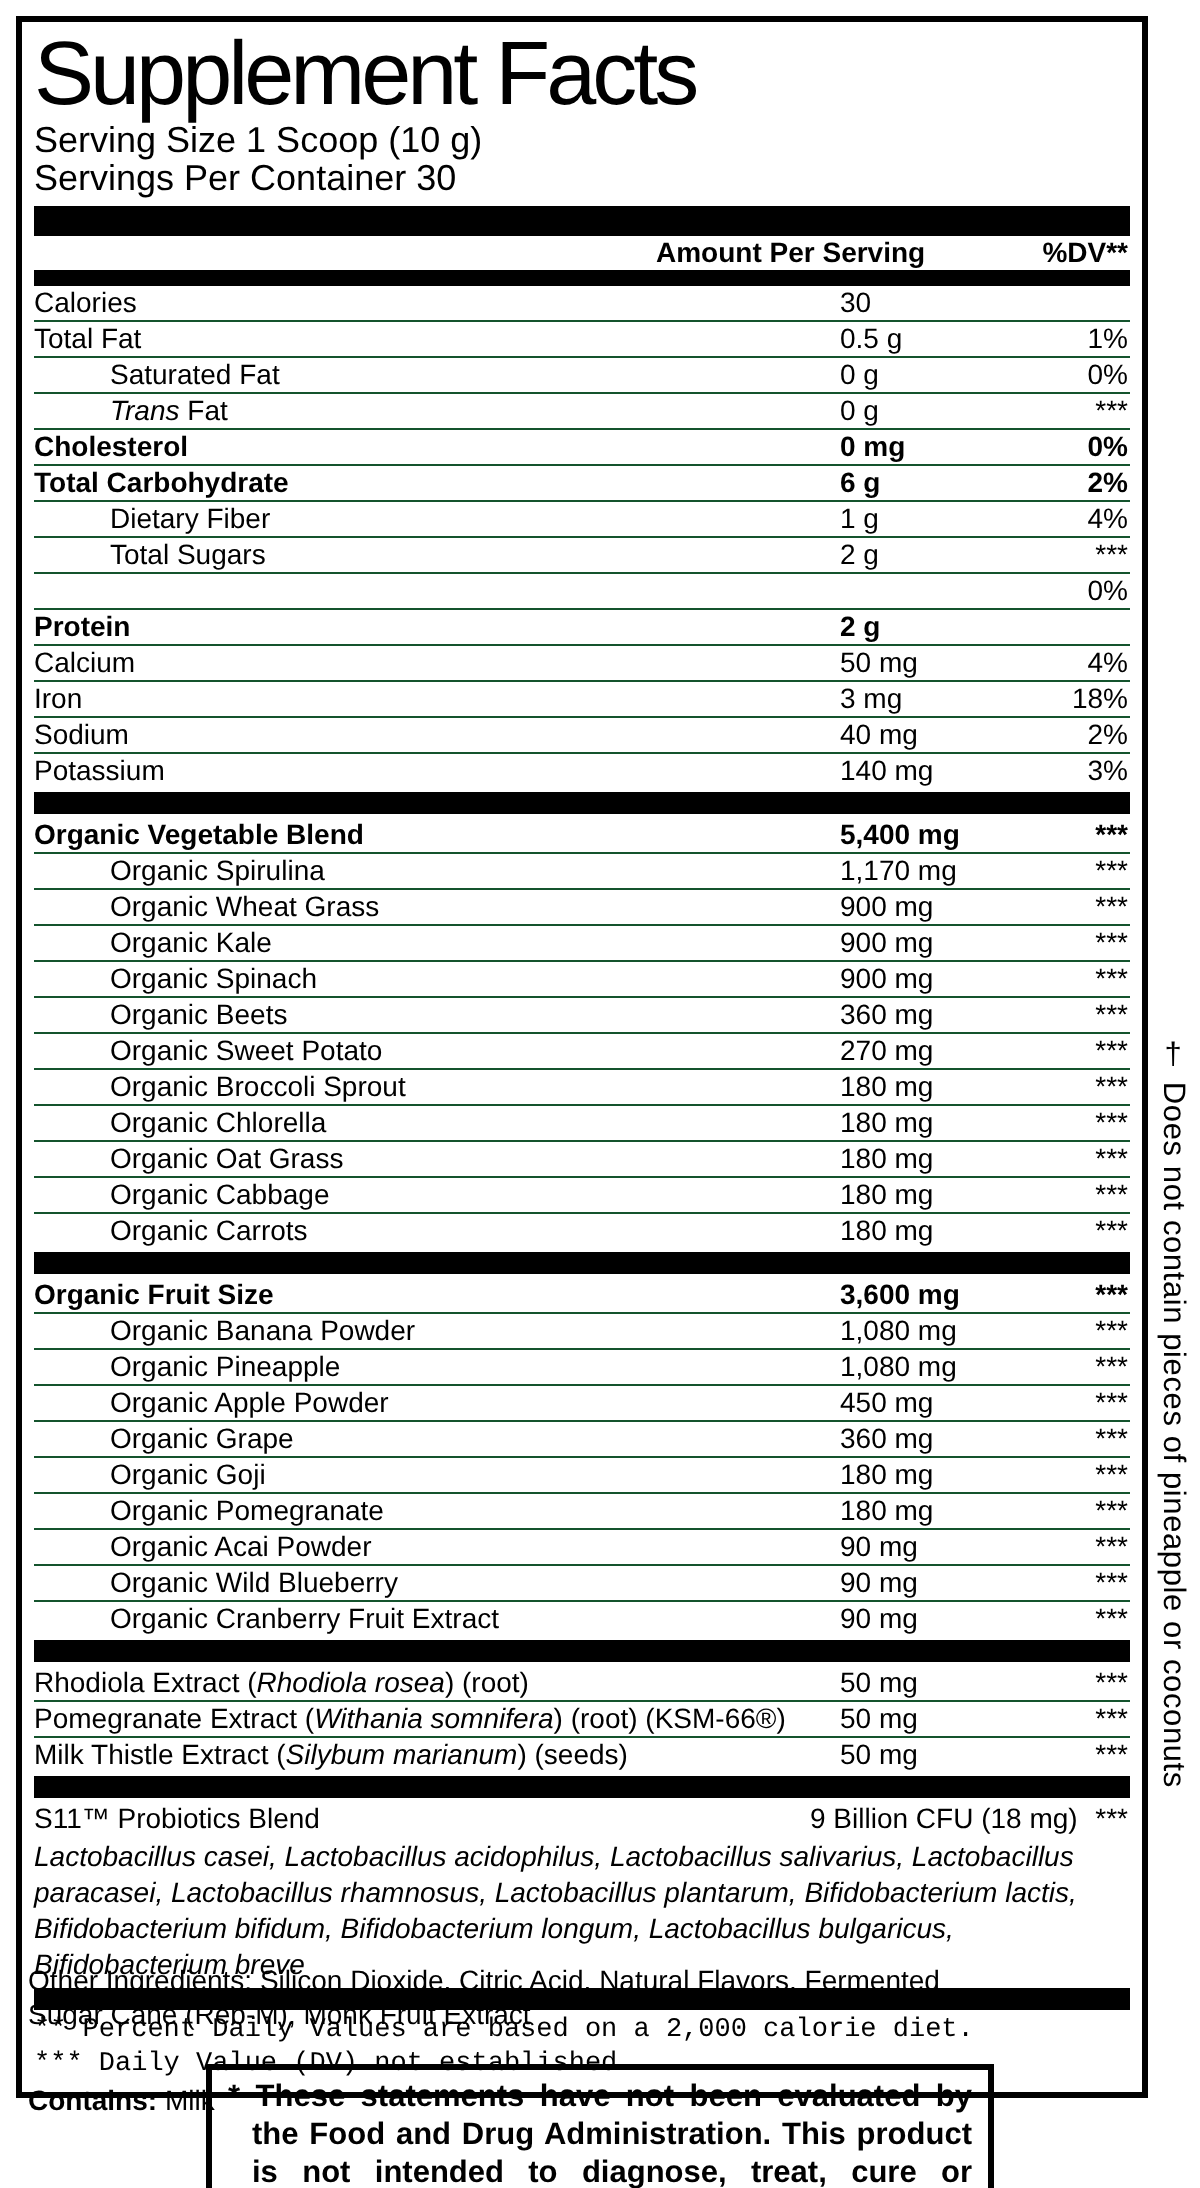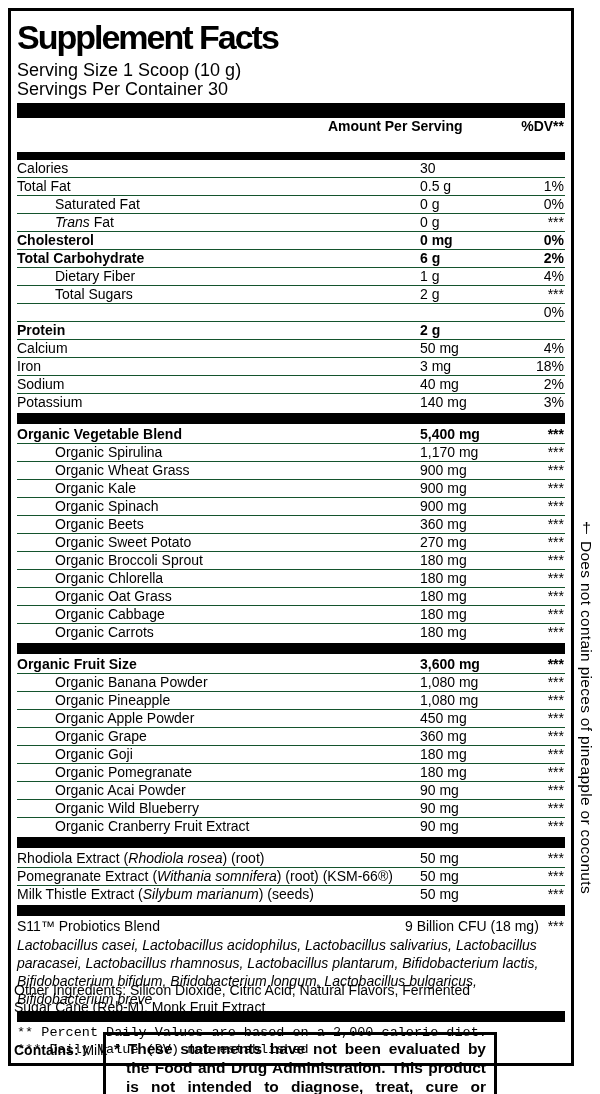--- a/index.html
+++ b/index.html
@@ -18,40 +18,40 @@
   .panel {
     position: absolute;
     left: 8px; top: 8px;
     width: 566px;
     border: 3px solid #000;
     box-sizing: border-box;
     background: #fff;
     padding: 2px 6px 5px 6px;
   }
   .title {
-    font-size: 34px;
-    font-weight: bold;
+    font-size: 45px;
+    font-weight: normal;
     letter-spacing: -2px;
     line-height: 48px;
     white-space: nowrap;
   }
   .serving {
     font-size: 18px;
     line-height: 19px;
   }
   .bar {
     background: #000;
     width: 100%;
   }
   .bar.thick { height: 15px; margin-top: 4px; }
   .bar.thin  { height: 8px; }
   .bar.mid   { height: 11px; margin: 2px 0; }
   .hdr {
     position: relative;
-    height: 34px;
+    height: 17px;
     font-size: 14px;
     font-weight: bold;
     line-height: 17px;
   }
   .hdr-amount { position: absolute; left: 311px; top: 0; white-space: nowrap; }
   .hdr-dv     { position: absolute; right: 1px;  top: 0; white-space: nowrap; }
   .grp .row + .row { border-top: 1px solid #14532d; }
   .row {
     position: relative;
     min-height: 17px;

